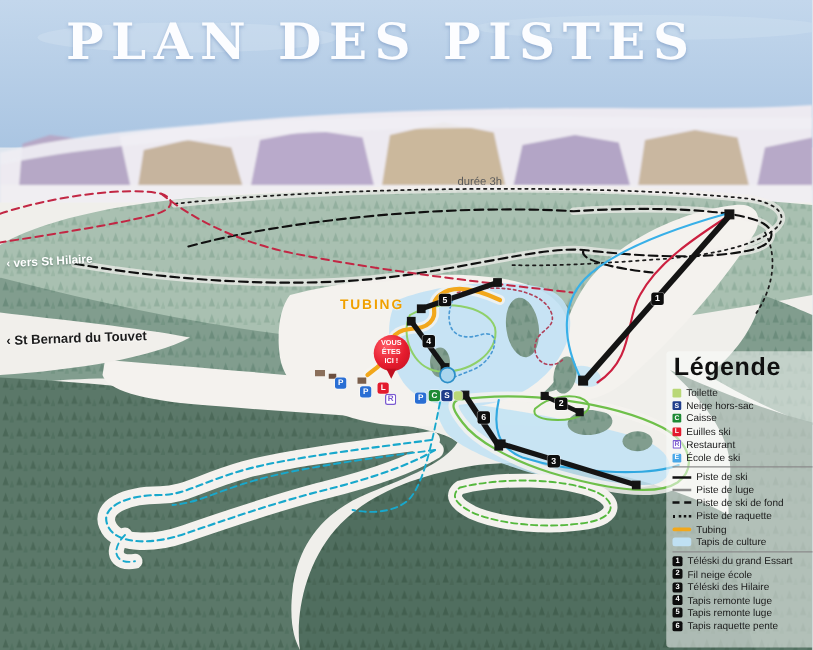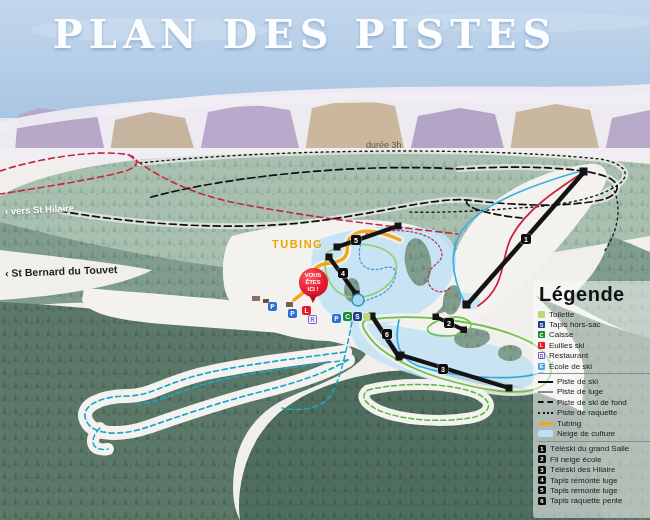--- a/index.html
+++ b/index.html
@@ -268,21 +268,21 @@
 
   <div class="legend">
     <h2>Légende</h2>
 
     <div class="lrow">
       <span class="sq sq-toilette"></span>
       <span class="txt">Toilette</span>
     </div>
     <div class="lrow">
       <span class="sq sq-salle">S</span>
-      <span class="txt">Tapis hors-sac</span>
+      <span class="txt">Neige hors-sac</span>
     </div>
     <div class="lrow">
       <span class="sq sq-caisse">C</span>
       <span class="txt">Caisse</span>
     </div>
     <div class="lrow">
       <span class="sq sq-location">L</span>
       <span class="txt">Euilles ski</span>
     </div>
     <div class="lrow">
@@ -311,28 +311,28 @@
     <div class="lrow">
       <span class="ln ln-dotted-black"></span>
       <span class="txt">Piste de raquette</span>
     </div>
     <div class="lrow">
       <span class="ln ln-tubing"></span>
       <span class="txt">Tubing</span>
     </div>
     <div class="lrow">
       <span class="ln ln-snow"></span>
-      <span class="txt">Neige de culture</span>
+      <span class="txt">Tapis de culture</span>
     </div>
 
     <hr class="ldiv">
 
     <div class="lrow">
       <span class="nsq">1</span>
-      <span class="txt">Téléski du grand Salle</span>
+      <span class="txt">Téléski du grand Essart</span>
     </div>
     <div class="lrow">
       <span class="nsq">2</span>
       <span class="txt">Fil neige école</span>
     </div>
     <div class="lrow">
       <span class="nsq">3</span>
       <span class="txt">Téléski des Hilaire</span>
     </div>
     <div class="lrow">

